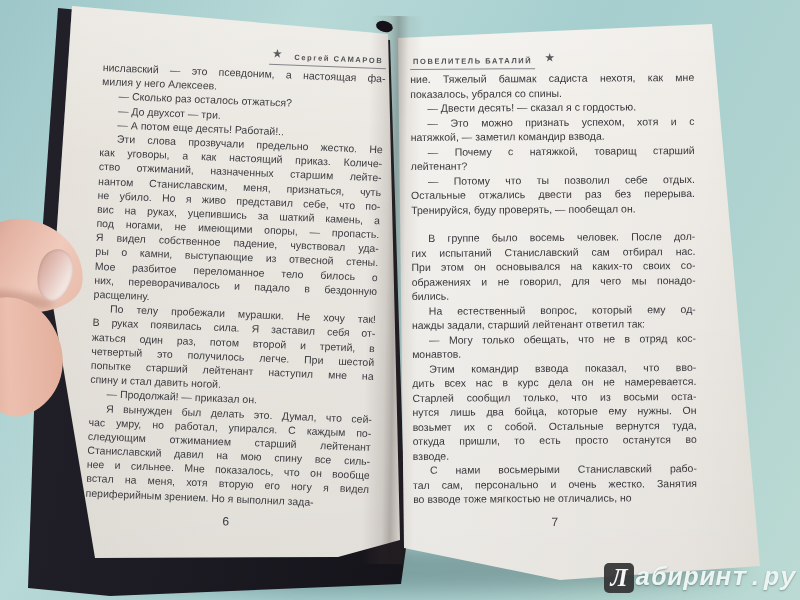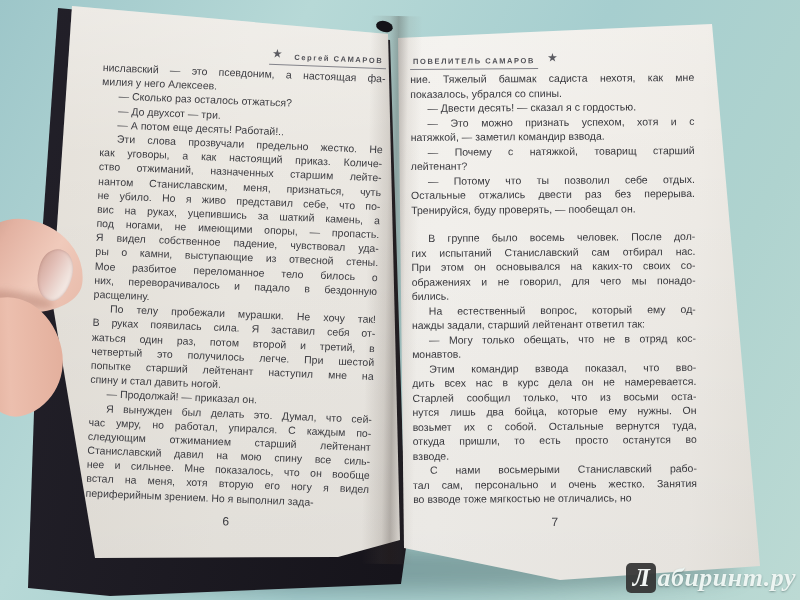--- a/index.html
+++ b/index.html
@@ -77,21 +77,21 @@
     background:rgba(150,90,75,0.32); border-radius:50%; filter:blur(3px);
   }
   
   .watermark { position:absolute; right:4px; bottom:7px; display:flex; align-items:center; }
   .wm-box {
     width:30px; height:30px; background:rgba(50,50,50,0.92); border-radius:5px;
     color:#f2f6f4; font-family:"Liberation Serif", serif; font-weight:bold; font-style:italic;
     font-size:25px; line-height:29px; text-align:center; flex:0 0 auto;
   }
   .wm-text {
-    font-family:Liberation Serif, serif; font-style:italic; font-weight:bold; font-size:26px;
+    font-family:Liberation Mono, monospace; font-style:italic; font-weight:bold; font-size:26px;
     color:#edf5f2; text-shadow:0 1px 2px rgba(50,70,70,0.45); letter-spacing:0.5px; margin-left:1px;
     white-space:nowrap;
   }
 </style>
 </head>
 <body>
 
 <div class="photo">
   <div class="book-shadow"></div>
   <div class="cover"></div>
@@ -152,21 +152,21 @@
           <div class="line">нее и сильнее. Мне показалось, что он вообще</div>
           <div class="line">встал на меня, хотя вторую его ногу я видел</div>
           <div class="line end">периферийным зрением. Но я выполнил зада-</div>
         </div>
       </div>
     <div class="page-num">6</div>
   </div>
 
   <div class="rp-text">
     <div class="running-head">
-      <span class="head-group"><span>ПОВЕЛИТЕЛЬ САМАРОВ</span></span><span class="head-star">★</span>
+      <span class="head-group"><span>ПОВЕЛИТЕЛЬ БАТАЛИЙ</span></span><span class="head-star">★</span>
     </div>
     <div>
         <div class="para">
           <div class="line">ние. Тяжелый башмак садиста нехотя, как мне</div>
           <div class="line end">показалось, убрался со спины.</div>
         </div>
         <div class="para">
           <div class="line end indent">— Двести десять! — сказал я с гордостью.</div>
         </div>
         <div class="para">

